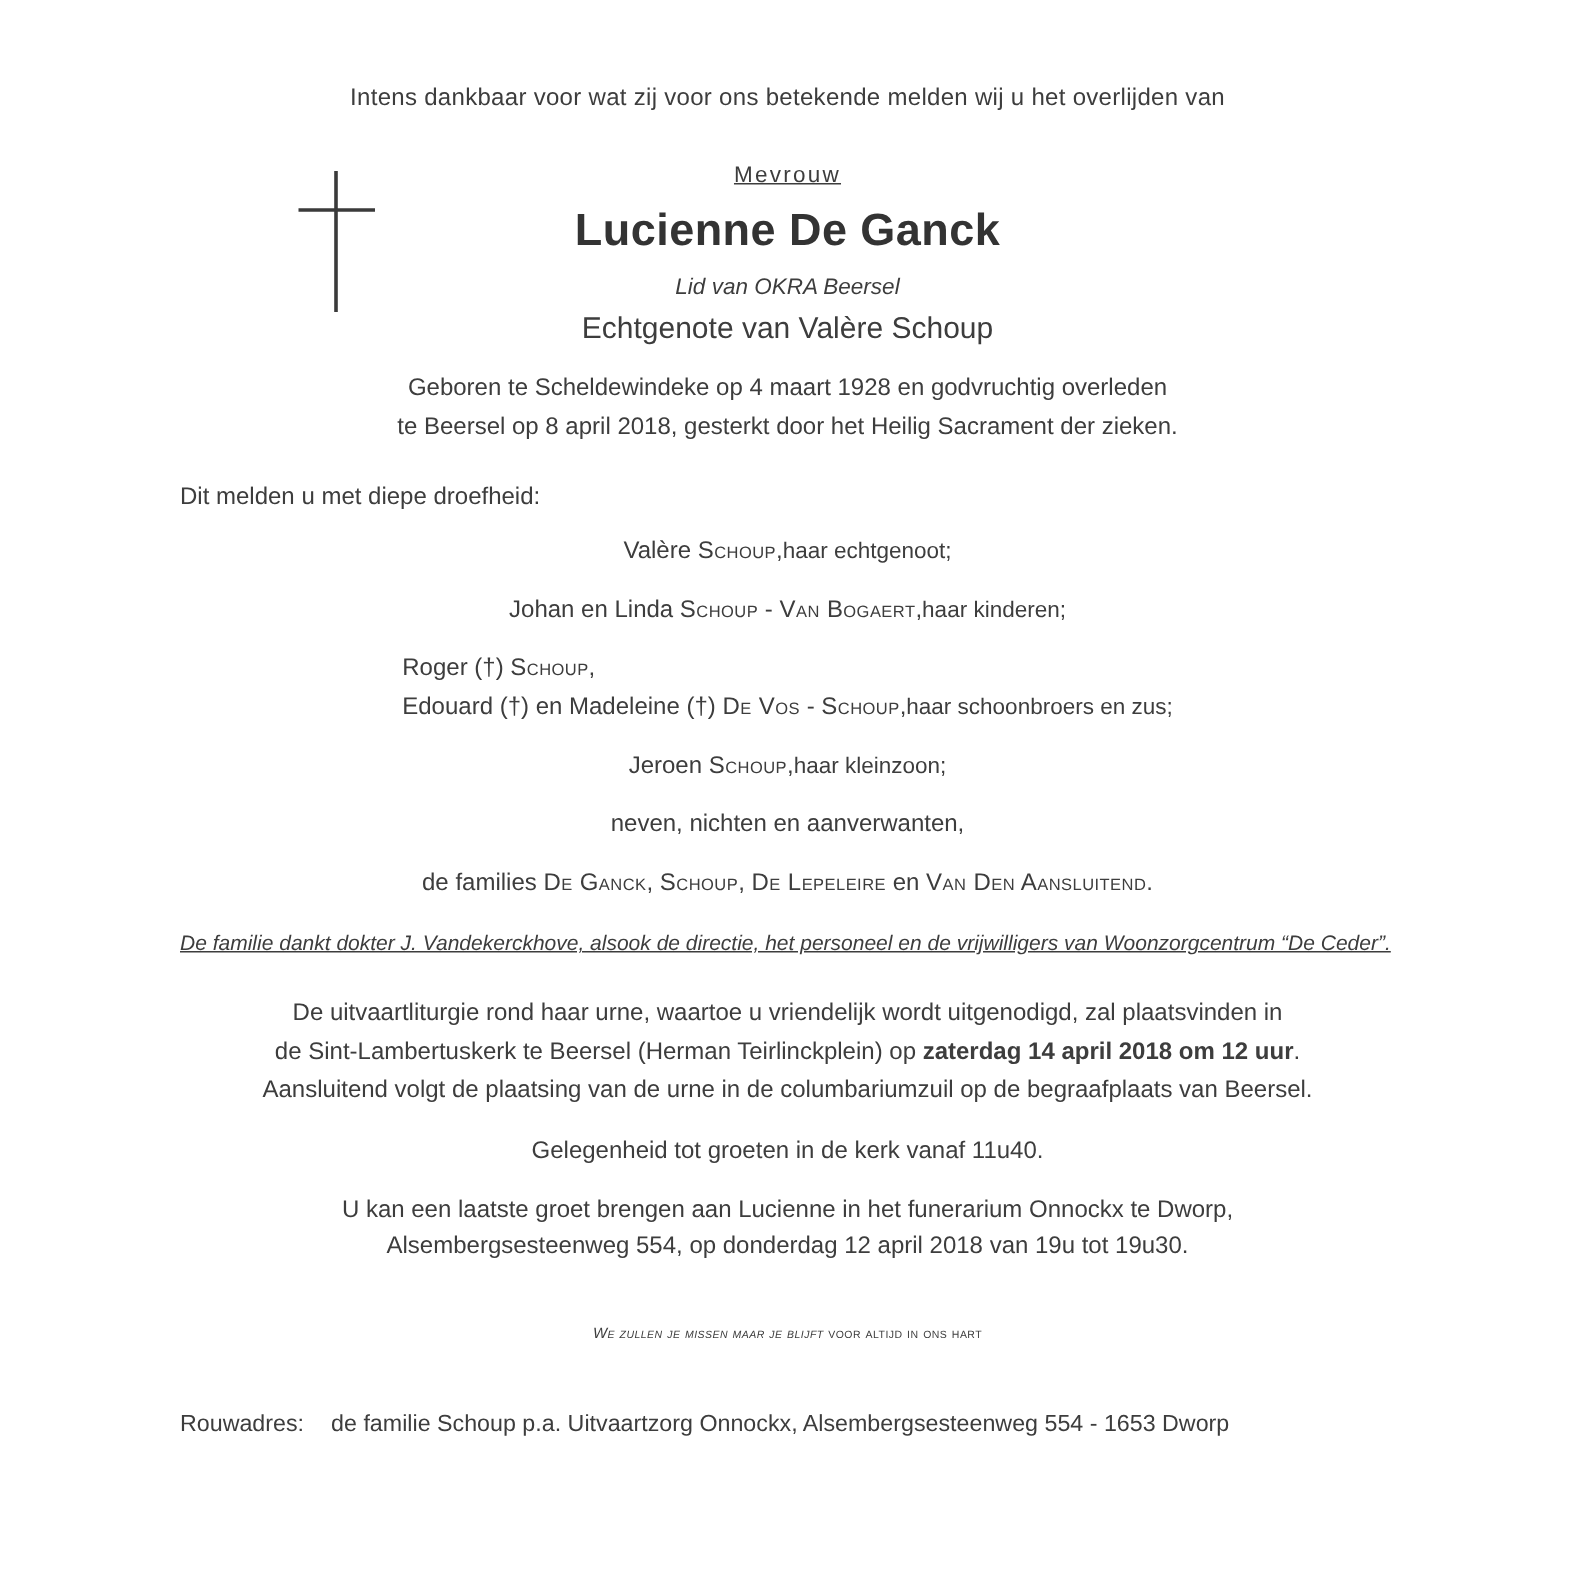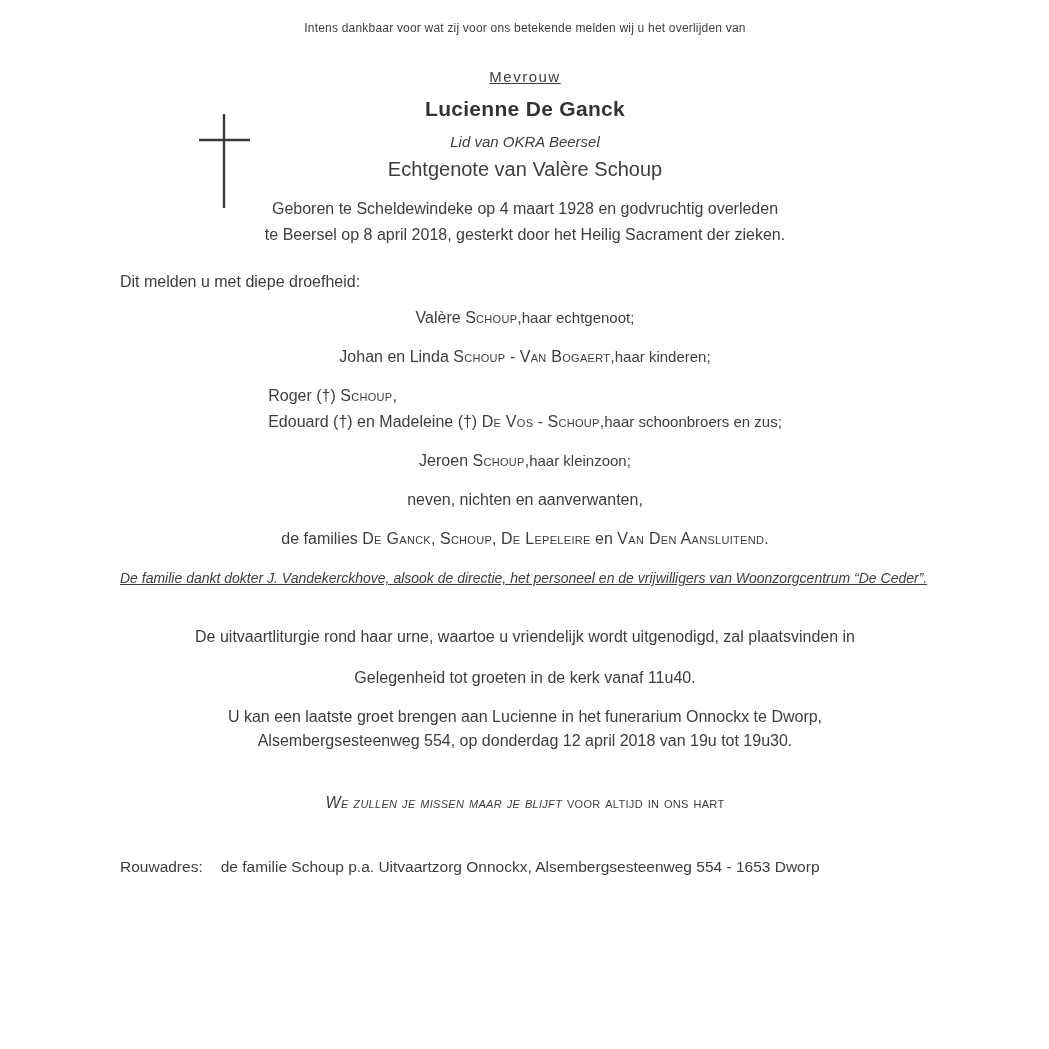--- a/index.html
+++ b/index.html
@@ -23,33 +23,33 @@
     left: 120px;
     top: 0;
     width: 810px;
   }
   .center { text-align: center; }
   .sc { font-variant: small-caps; letter-spacing: 0.3px; }
   .b  { font-weight: bold; }
   .i  { font-style: italic; }
 
   .intro {
-    margin-top: 21px;
-    font-size: 12px;
+    margin-top: 57px;
+    font-size: 16px;
     letter-spacing: 0.2px;
   }
   .salutation {
     margin-top: 33px;
     font-size: 15px;
     letter-spacing: 1.5px;
     text-decoration: underline;
   }
   .deceased-name {
     margin-top: 12px;
-    font-size: 21px;
+    font-size: 30px;
     font-weight: bold;
     color: var(--heading);
     letter-spacing: 0.3px;
   }
   .membership {
     margin-top: 12px;
     font-size: 15px;
     font-style: italic;
   }
   .spouse-line {
@@ -82,36 +82,36 @@
     white-space: nowrap;
   }
   .acknowledgement {
     margin-top: 2px;
     font-size: 14px;
     font-style: italic;
     line-height: 26px;
     text-decoration: underline;
   }
   .service {
-    margin-top: 33px;
+    margin-top: 22px;
     font-size: 16px;
     line-height: 25.5px;
   }
   .greeting {
     margin-top: 19px;
     font-size: 16px;
   }
   .funerarium {
     margin-top: 18px;
     font-size: 16px;
     line-height: 24px;
   }
   .motto {
     margin-top: 41px;
-    font-size: 16px;
+    font-size: 10px;
     letter-spacing: 0.2px;
   }
   .mourning-address {
     margin-top: 46px;
     font-size: 15.5px;
     display: flex;
   }
   .mourning-address .label { flex: 0 0 auto; }
   .mourning-address .value { margin-left: 18px; }
 
@@ -185,20 +185,22 @@
         <div class="rel-names">
           <div class="rel-line"><span>de families </span><span class="sc">De Ganck</span><span>, </span><span class="sc">Schoup</span><span>, </span><span class="sc">De Lepeleire</span><span> en </span><span class="sc">Van Den Aansluitend</span><span>.</span></div>
         </div>
       </div>
     </div>
 
   <div class="acknowledgement">De familie dankt dokter J. Vandekerckhove, alsook de directie, het personeel en de vrijwilligers van Woonzorgcentrum “De Ceder”.</div>
 
   <div class="service center">
     <div>De uitvaartliturgie rond haar urne, waartoe u vriendelijk wordt uitgenodigd, zal plaatsvinden in</div>
+    <div><span>de Sint-Lambertuskerk te Beersel (Herman Teirlinckplein) op </span><span class="b">zaterdag 14 april 2018 om 12 uur</span><span>.</span></div>
+    <div>Aansluitend volgt de plaatsing van de urne in de columbariumzuil op de begraafplaats van Beersel.</div>
   </div>
 
   <div class="greeting center">Gelegenheid tot groeten in de kerk vanaf 11u40.</div>
 
   <div class="funerarium center">
     <div>U kan een laatste groet brengen aan Lucienne in het funerarium Onnockx te Dworp,</div>
     <div>Alsembergsesteenweg 554, op donderdag 12 april 2018 van 19u tot 19u30.</div>
   </div>
 
   <div class="motto center"><span class="sc i">We zullen je missen maar je blijft </span><span class="sc">voor altijd in ons hart</span></div>

